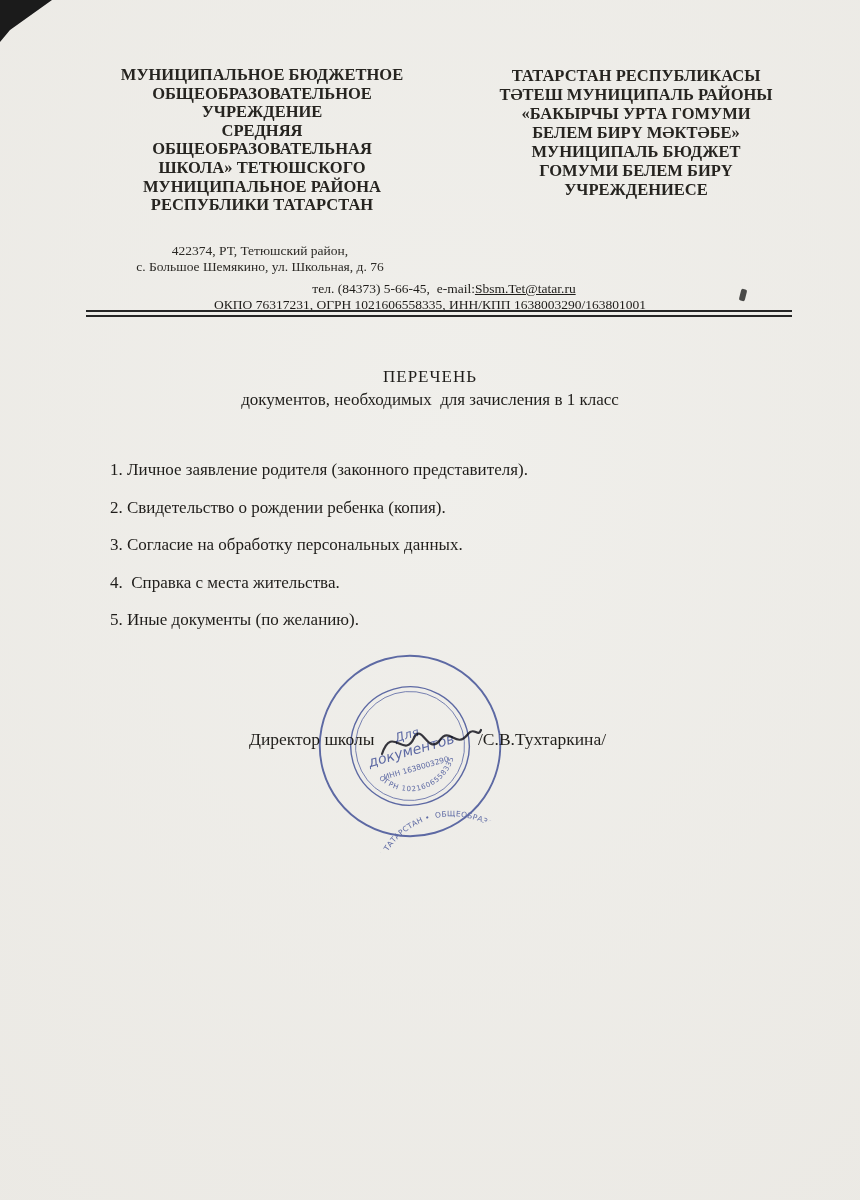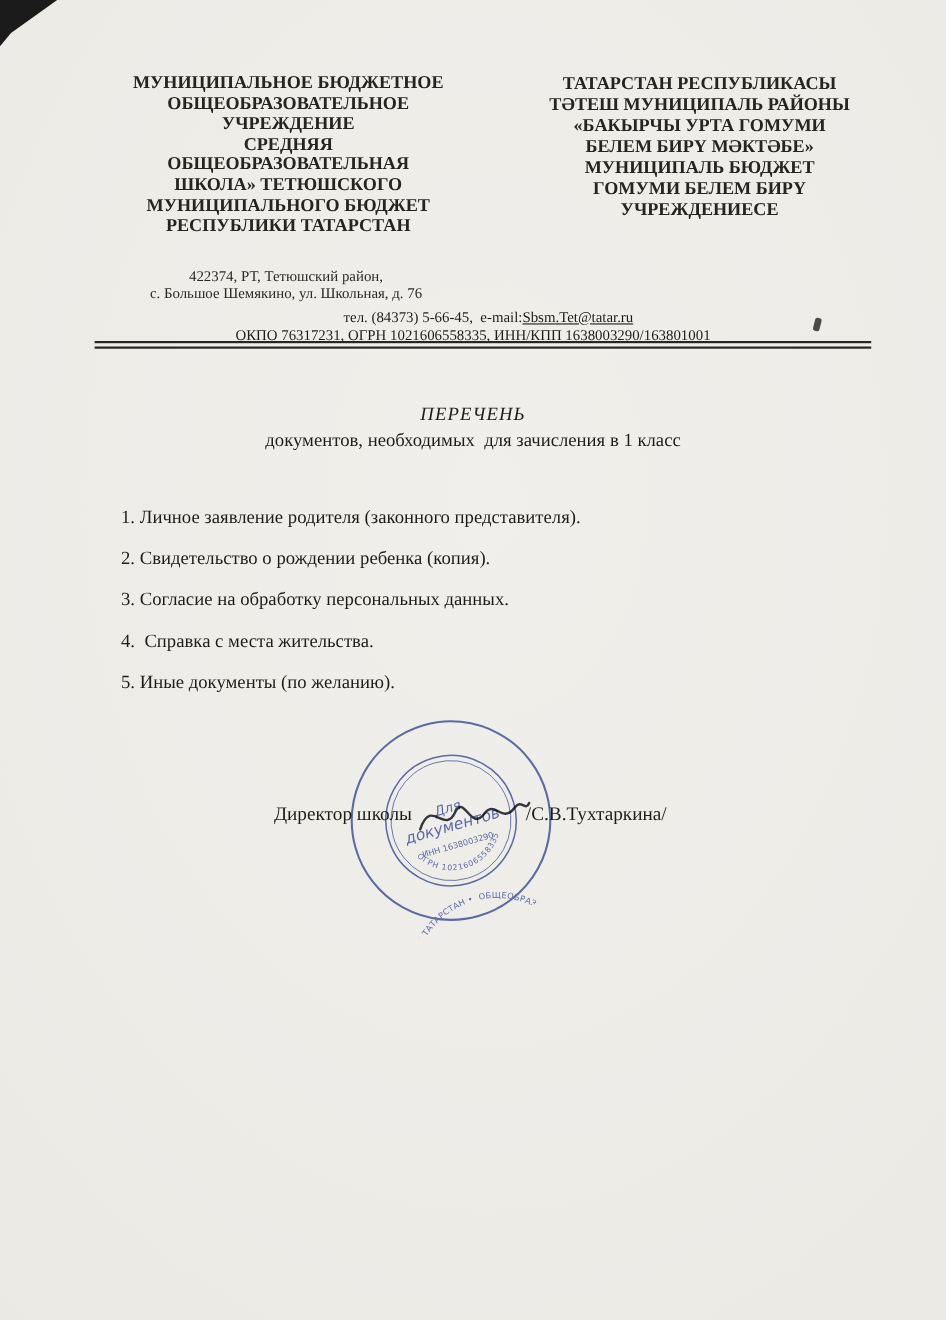--- a/index.html
+++ b/index.html
@@ -35,21 +35,21 @@
   .contact      { position:absolute; left:14px; top:281px; width:860px; text-align:center; font-size:13.5px; }
   .email        { text-decoration:underline; }
   .registration { position:absolute; left:0; top:297px; width:860px; text-align:center; font-size:13.5px; }
 
   .rule {
     position:absolute; left:86px; top:310px; width:706px; height:3px;
     border-top:2.5px solid #262626; border-bottom:2px solid #262626;
   }
 
   
-  .title    { position:absolute; left:0; top:367px; width:860px; text-align:center; font-size:17px; letter-spacing:1px;font-style:italic; }
+  .title    { position:absolute; left:0; top:367px; width:860px; text-align:center; font-size:17px; letter-spacing:1px; }
   .subtitle { position:absolute; left:0; top:390px; width:860px; text-align:center; font-size:17px; }
 
   .list { position:absolute; left:110px; top:461px; width:640px; font-size:17px; }
   .list .item { margin-bottom:20px; line-height:17.5px; }
 
   .title,.subtitle,.item,.addr .line,.contact,.org .line { white-space:pre-wrap; }
 
   
   .sig-role { position:absolute; left:249px; top:729px; font-size:17.5px; }
   .sig-name { position:absolute; left:478px; top:729px; font-size:17.5px; }
@@ -79,21 +79,21 @@
   <div class="artifact-corner"></div>
   <div class="artifact-edge"></div>
 
   <div class="org org-left">
     <div class="line">МУНИЦИПАЛЬНОЕ БЮДЖЕТНОЕ</div>
     <div class="line">ОБЩЕОБРАЗОВАТЕЛЬНОЕ</div>
     <div class="line">УЧРЕЖДЕНИЕ</div>
     <div class="line">СРЕДНЯЯ</div>
     <div class="line">ОБЩЕОБРАЗОВАТЕЛЬНАЯ</div>
     <div class="line">ШКОЛА» ТЕТЮШСКОГО</div>
-    <div class="line">МУНИЦИПАЛЬНОГО БЮДЖЕТ</div>
+    <div class="line">МУНИЦИПАЛЬНОЕ РАЙОНА</div>
     <div class="line">РЕСПУБЛИКИ ТАТАРСТАН</div>
   </div>
 
   <div class="org org-right">
     <div class="line">ТАТАРСТАН РЕСПУБЛИКАСЫ</div>
     <div class="line">ТӘТЕШ МУНИЦИПАЛЬ РАЙОНЫ</div>
     <div class="line">«БАКЫРЧЫ УРТА ГОМУМИ</div>
     <div class="line">БЕЛЕМ БИРҮ МӘКТӘБЕ»</div>
     <div class="line">МУНИЦИПАЛЬ БЮДЖЕТ</div>
     <div class="line">ГОМУМИ БЕЛЕМ БИРҮ</div>

